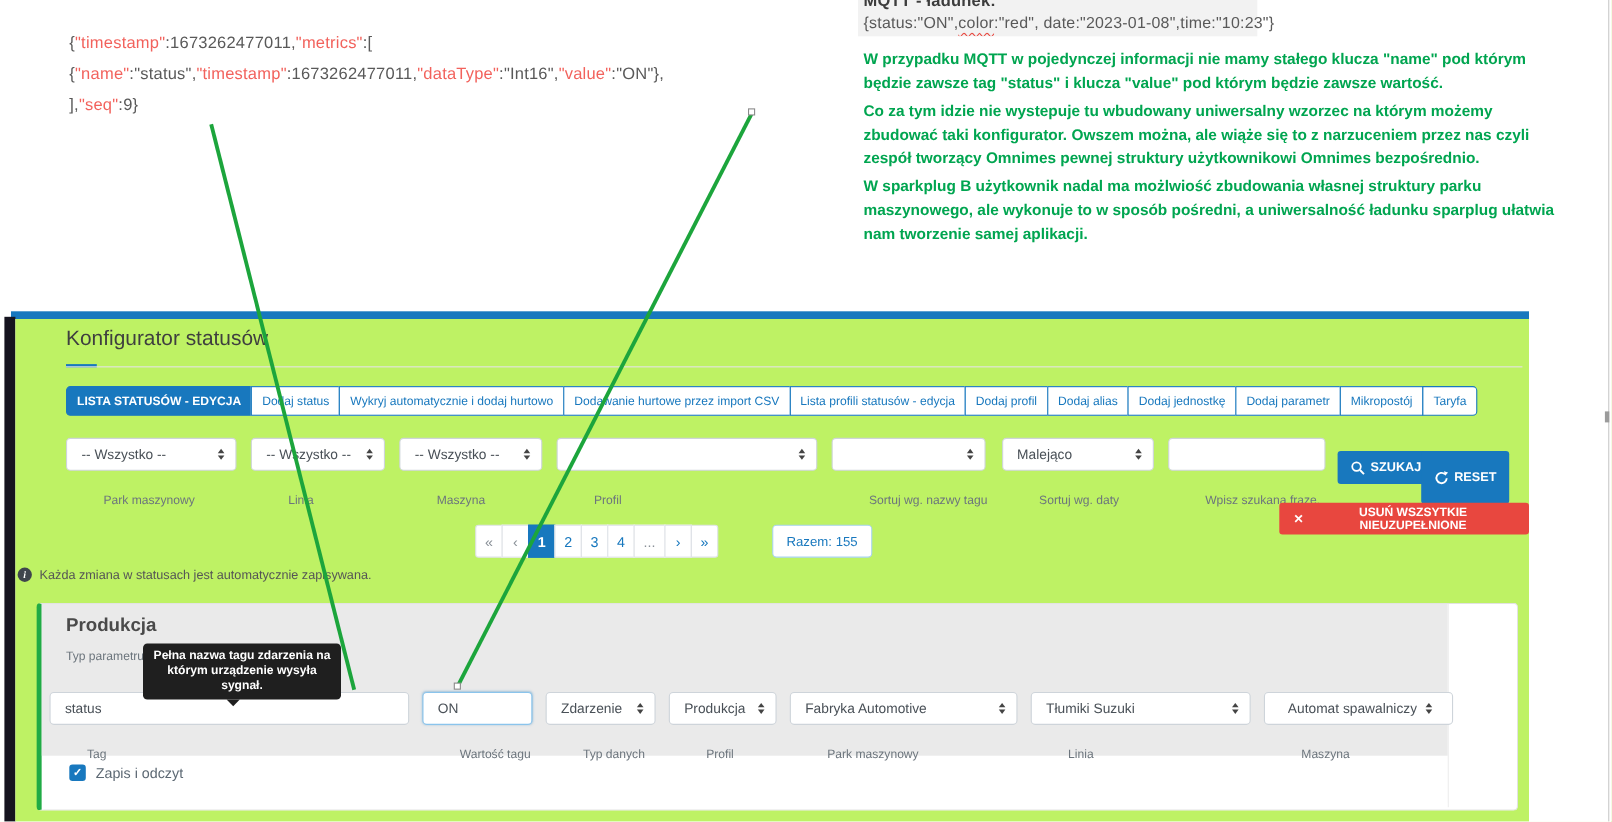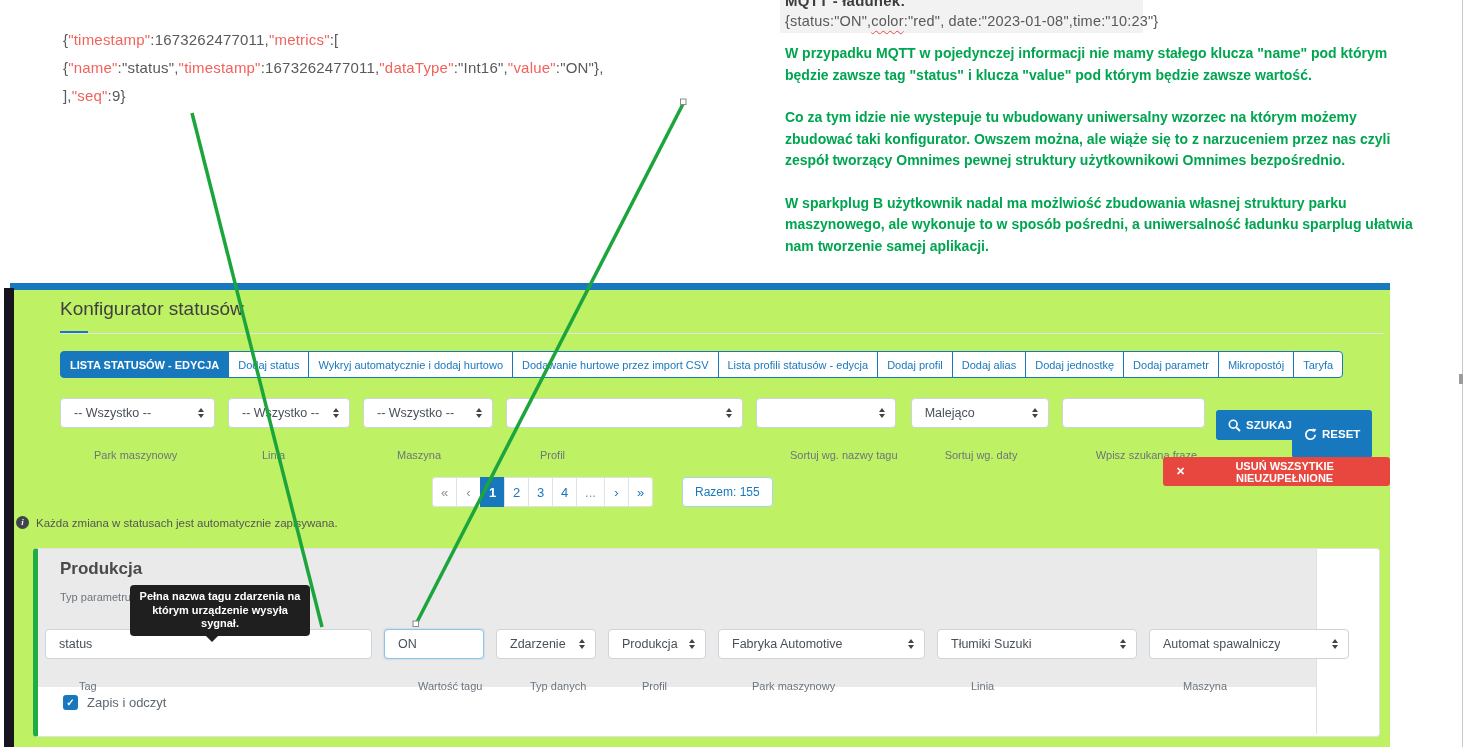--- a/index.html
+++ b/index.html
@@ -19,21 +19,21 @@
   .spark-json { margin-top:12px; font-size:15px; line-height:28px;
     color:#595959; letter-spacing:.2px; }
   .jr { color:#f2625c; }
   .jg { color:#595959; }
 
   
   .mqtt-headbg { position:absolute; left:780px; top:0; width:363px; height:33px; background:#f2f2f2; }
   .mqtt-note { position:absolute; left:785px; top:-8px; width:642px; }
   .mqtt-title { font-size:15px; font-weight:bold; color:#3d3d3d; letter-spacing:.2px; }
   .mqtt-json { font-size:14.5px; color:#595959; margin-top:4px; letter-spacing:.2px; }
-  .green-par { color:#00a550; font-weight:bold; font-size:14px; line-height:21.5px; margin-top:21px; }
+  .green-par { color:#00a550; font-weight:bold; font-size:14px; line-height:21.5px; margin-top:4px; }
   .green-par:first-of-type { margin-top:14px; }
 
   
   .app-topbar { position:absolute; left:10px; top:283px; width:1380px; height:7px; background:#1878be; }
   .black-strip { position:absolute; left:4px; top:288px; width:10px; height:459px; background:#16141f; }
   .app-content { position:absolute; left:14px; top:290px; width:1376px; height:457px; background:#bef264; }
 
   .app-title { position:absolute; left:46px; top:8px; font-size:19px; color:#3f3f3f; }
   .title-accent { position:absolute; left:46px; top:41px; width:28px; height:3px; background:#1878be; }
   .title-rule { position:absolute; left:46px; top:43px; width:1324px; height:1px; background:#e4e4e4; }
@@ -82,21 +82,21 @@
 
   
   .pagination { position:absolute; left:418px; top:187px; display:flex; }
   .pg { width:25px; height:30px; display:flex; align-items:center; justify-content:center;
     background:#fff; border:1px solid #dee2e6; margin-left:-1px; font-size:13px; color:#1878be; cursor:pointer; }
   .pg:first-child { margin-left:0; border-radius:3px 0 0 3px; }
   .pg:last-child { border-radius:0 3px 3px 0; }
   .pg.wide { width:29px; }
   .pg.muted { color:#8a9198; }
   .pg.active { background:#1878be; border-color:#1878be; color:#fff; font-weight:bold; }
-  .total-badge { position:absolute; left:668px; top:187px; height:30px; display:flex; align-items:center;
+  .total-badge { position:absolute; left:688px; top:187px; height:30px; display:flex; align-items:center;
     padding:0 12px; border:1px solid #a8d4ef; border-radius:4px; color:#1878be; font-size:12px; background:#fff; }
 
   
   .info-row { position:absolute; left:2px; top:226px; display:flex; align-items:center; gap:7px;
     font-size:11.5px; color:#555; }
   .info-icon { width:13px; height:13px; border-radius:50%; background:#3f454d; position:relative; flex:0 0 13px; }
   .info-icon::after { content:"i"; position:absolute; left:0; top:0; width:13px; height:13px;
     color:#fff; font:italic bold 9px/13px "Liberation Serif", serif; text-align:center; }
 
   
@@ -107,21 +107,21 @@
     background:#fff; border-left:1px solid #e0e0e0; border-radius:0 4px 4px 0; }
   .card-heading { position:absolute; left:22px; top:10px; font-size:17px; font-weight:bold; color:#4a4a4a; }
   .param-label { position:absolute; left:22px; top:42px; font-size:11px; color:#6c757d; }
   .fields-row { position:absolute; left:7px; top:80px; display:flex; gap:12px; z-index:2; }
   .fields-row .field-col:nth-child(1) .field-box { width:327px; }
   .fields-row .field-col:nth-child(2) .field-box { width:100px; }
   .fields-row .field-col:nth-child(3) .field-box { width:100px; }
   .fields-row .field-col:nth-child(4) .field-box { width:98px; }
   .fields-row .field-col:nth-child(5) .field-box { width:207px; }
   .fields-row .field-col:nth-child(6) .field-box { width:200px; }
-  .fields-row .field-col:nth-child(7) .field-box { width:200px; }
+  .fields-row .field-col:nth-child(7) .field-box { width:172px;justify-content:center; }
   .tooltip { position:absolute; left:92px; top:36px; width:180px; padding:5px 6px; background:#1f1f1f;
     color:#fff; font-size:11px; font-weight:bold; line-height:13.5px; text-align:center;
     border-radius:4px; z-index:5; }
   .tooltip-arrow { position:absolute; left:76px; bottom:-6px; width:0; height:0;
     border-left:6px solid transparent; border-right:6px solid transparent; border-top:6px solid #1f1f1f; }
   .checkbox-row { position:absolute; left:25px; top:146px; display:flex; align-items:center; gap:9px; }
   .checkbox { width:15px; height:15px; border-radius:3px; background:#1878be; position:relative; cursor:pointer; }
   .checkbox.checked::after { content:"✓"; position:absolute; left:0; top:0; width:15px; height:15px;
     color:#fff; font-size:10px; line-height:15px; text-align:center; font-weight:bold; }
   .checkbox-label { font-size:13px; color:#5c6873; }

